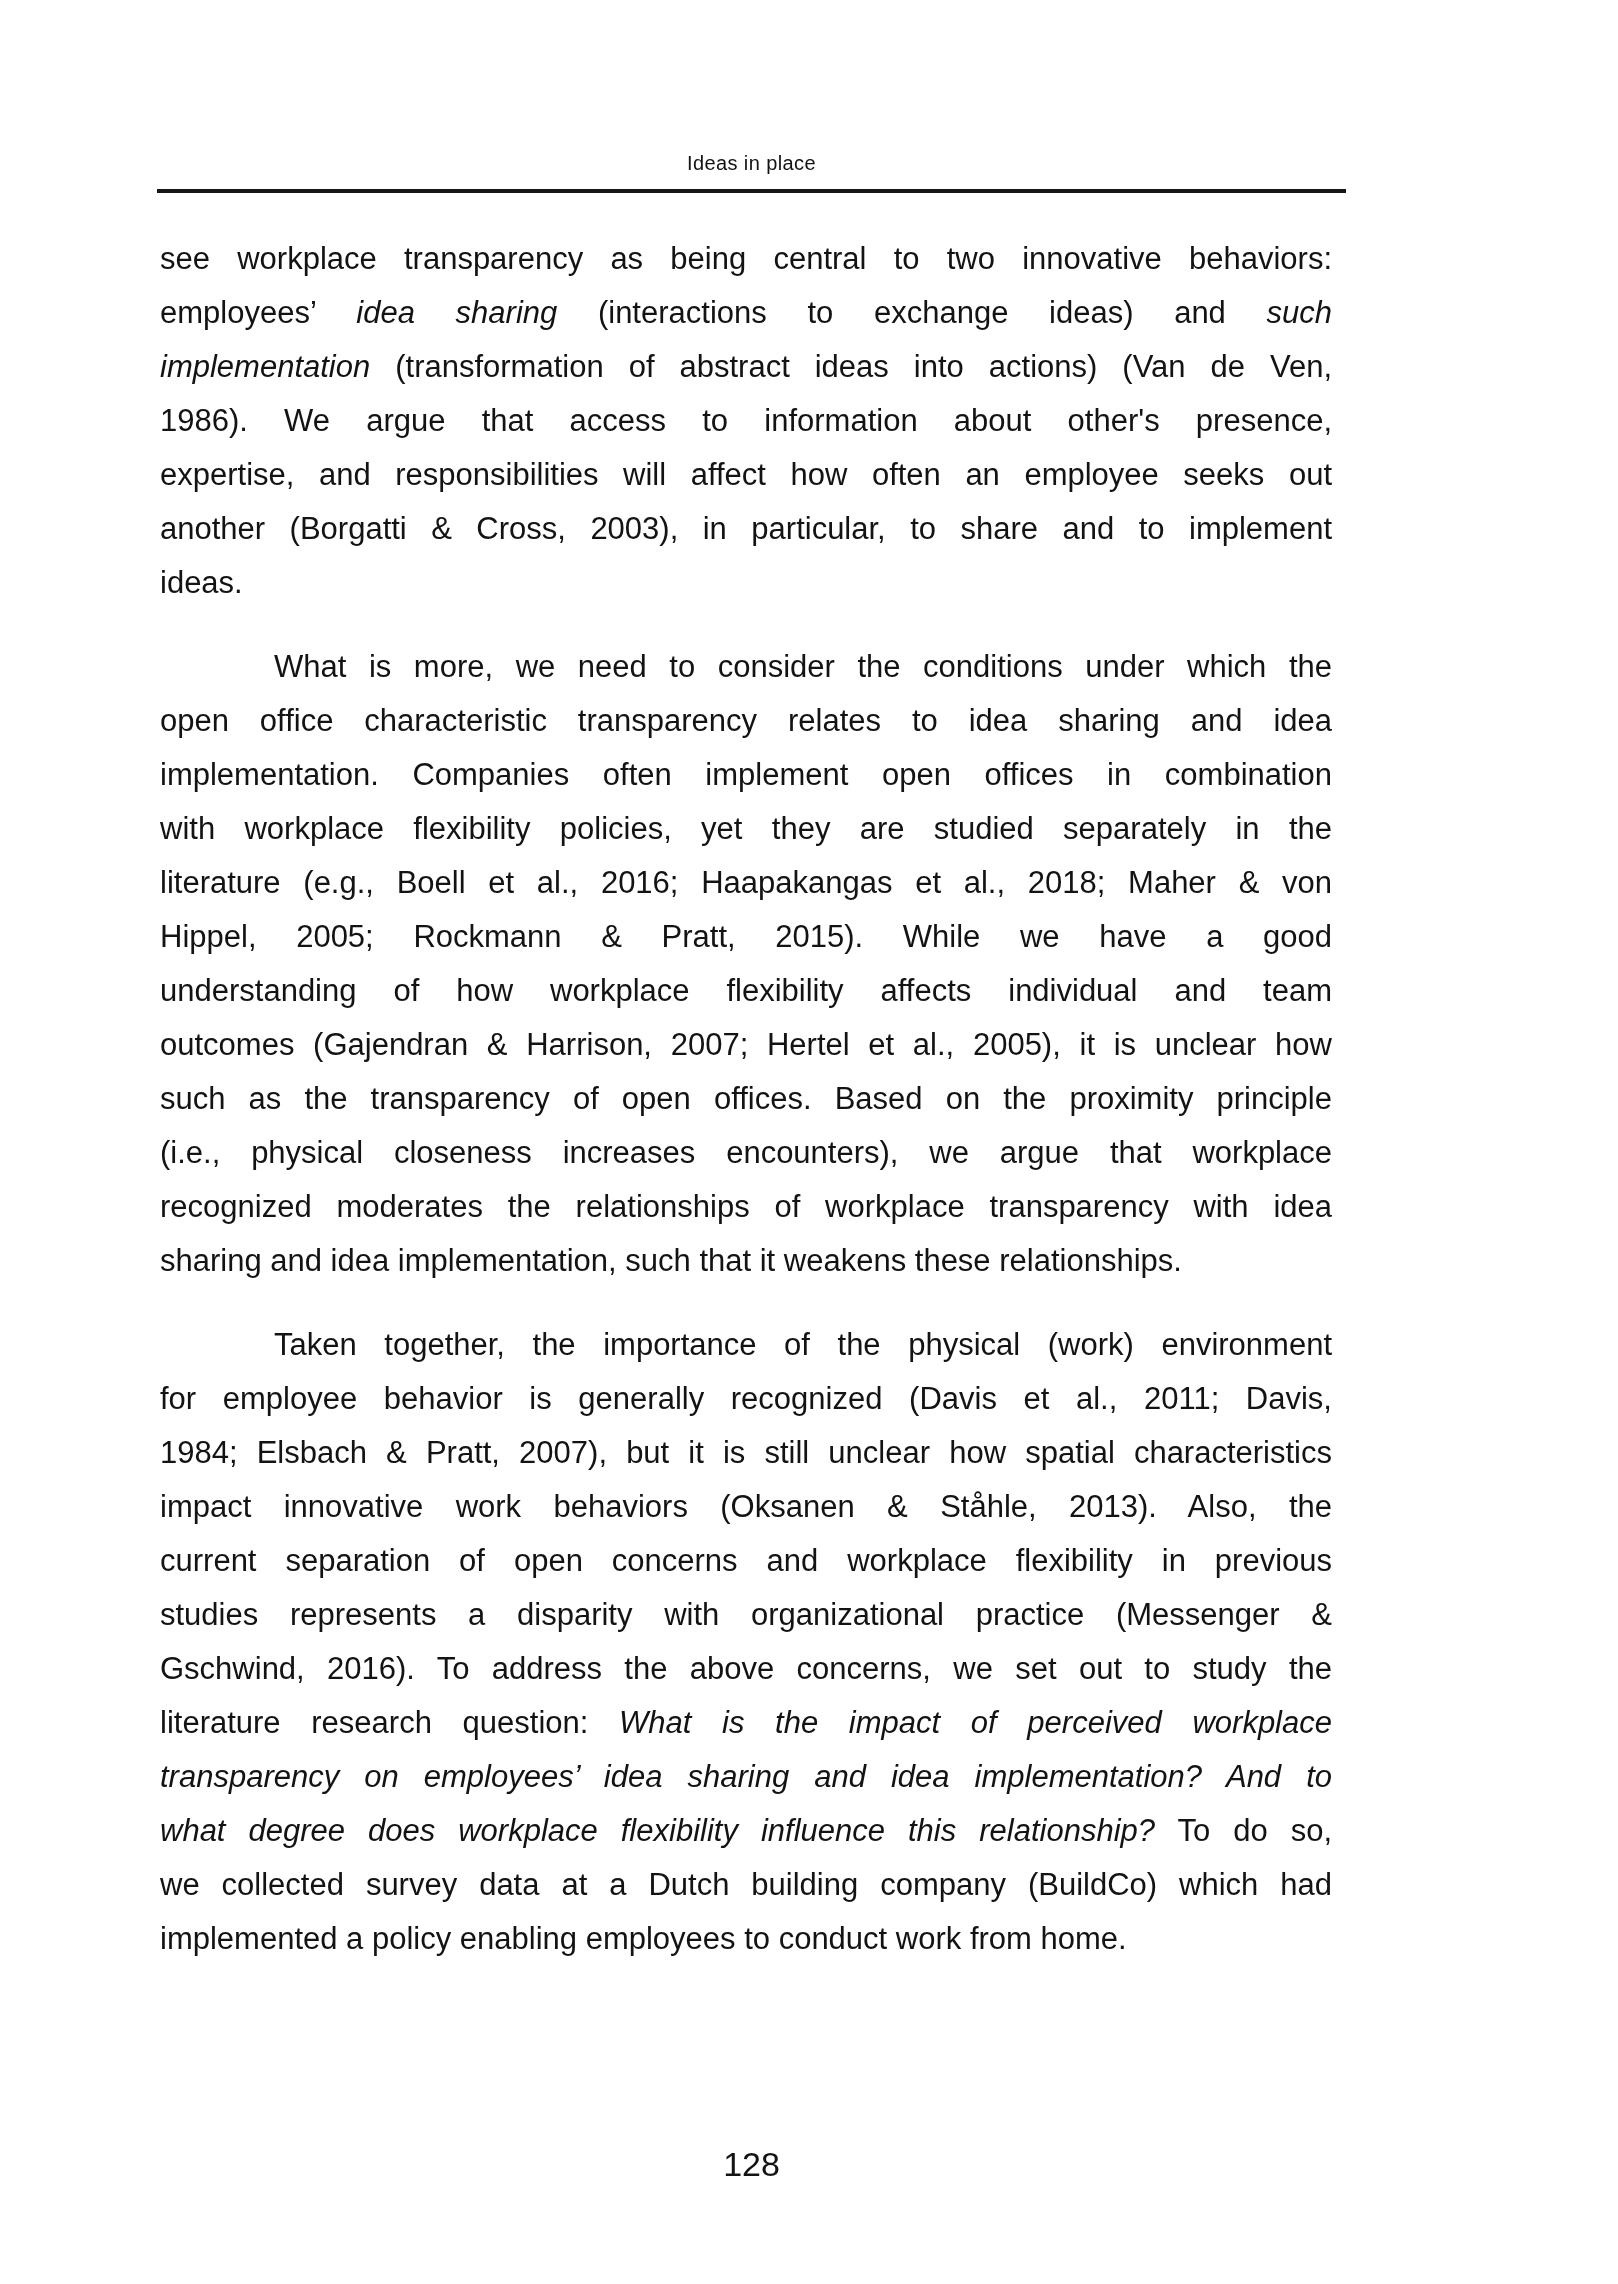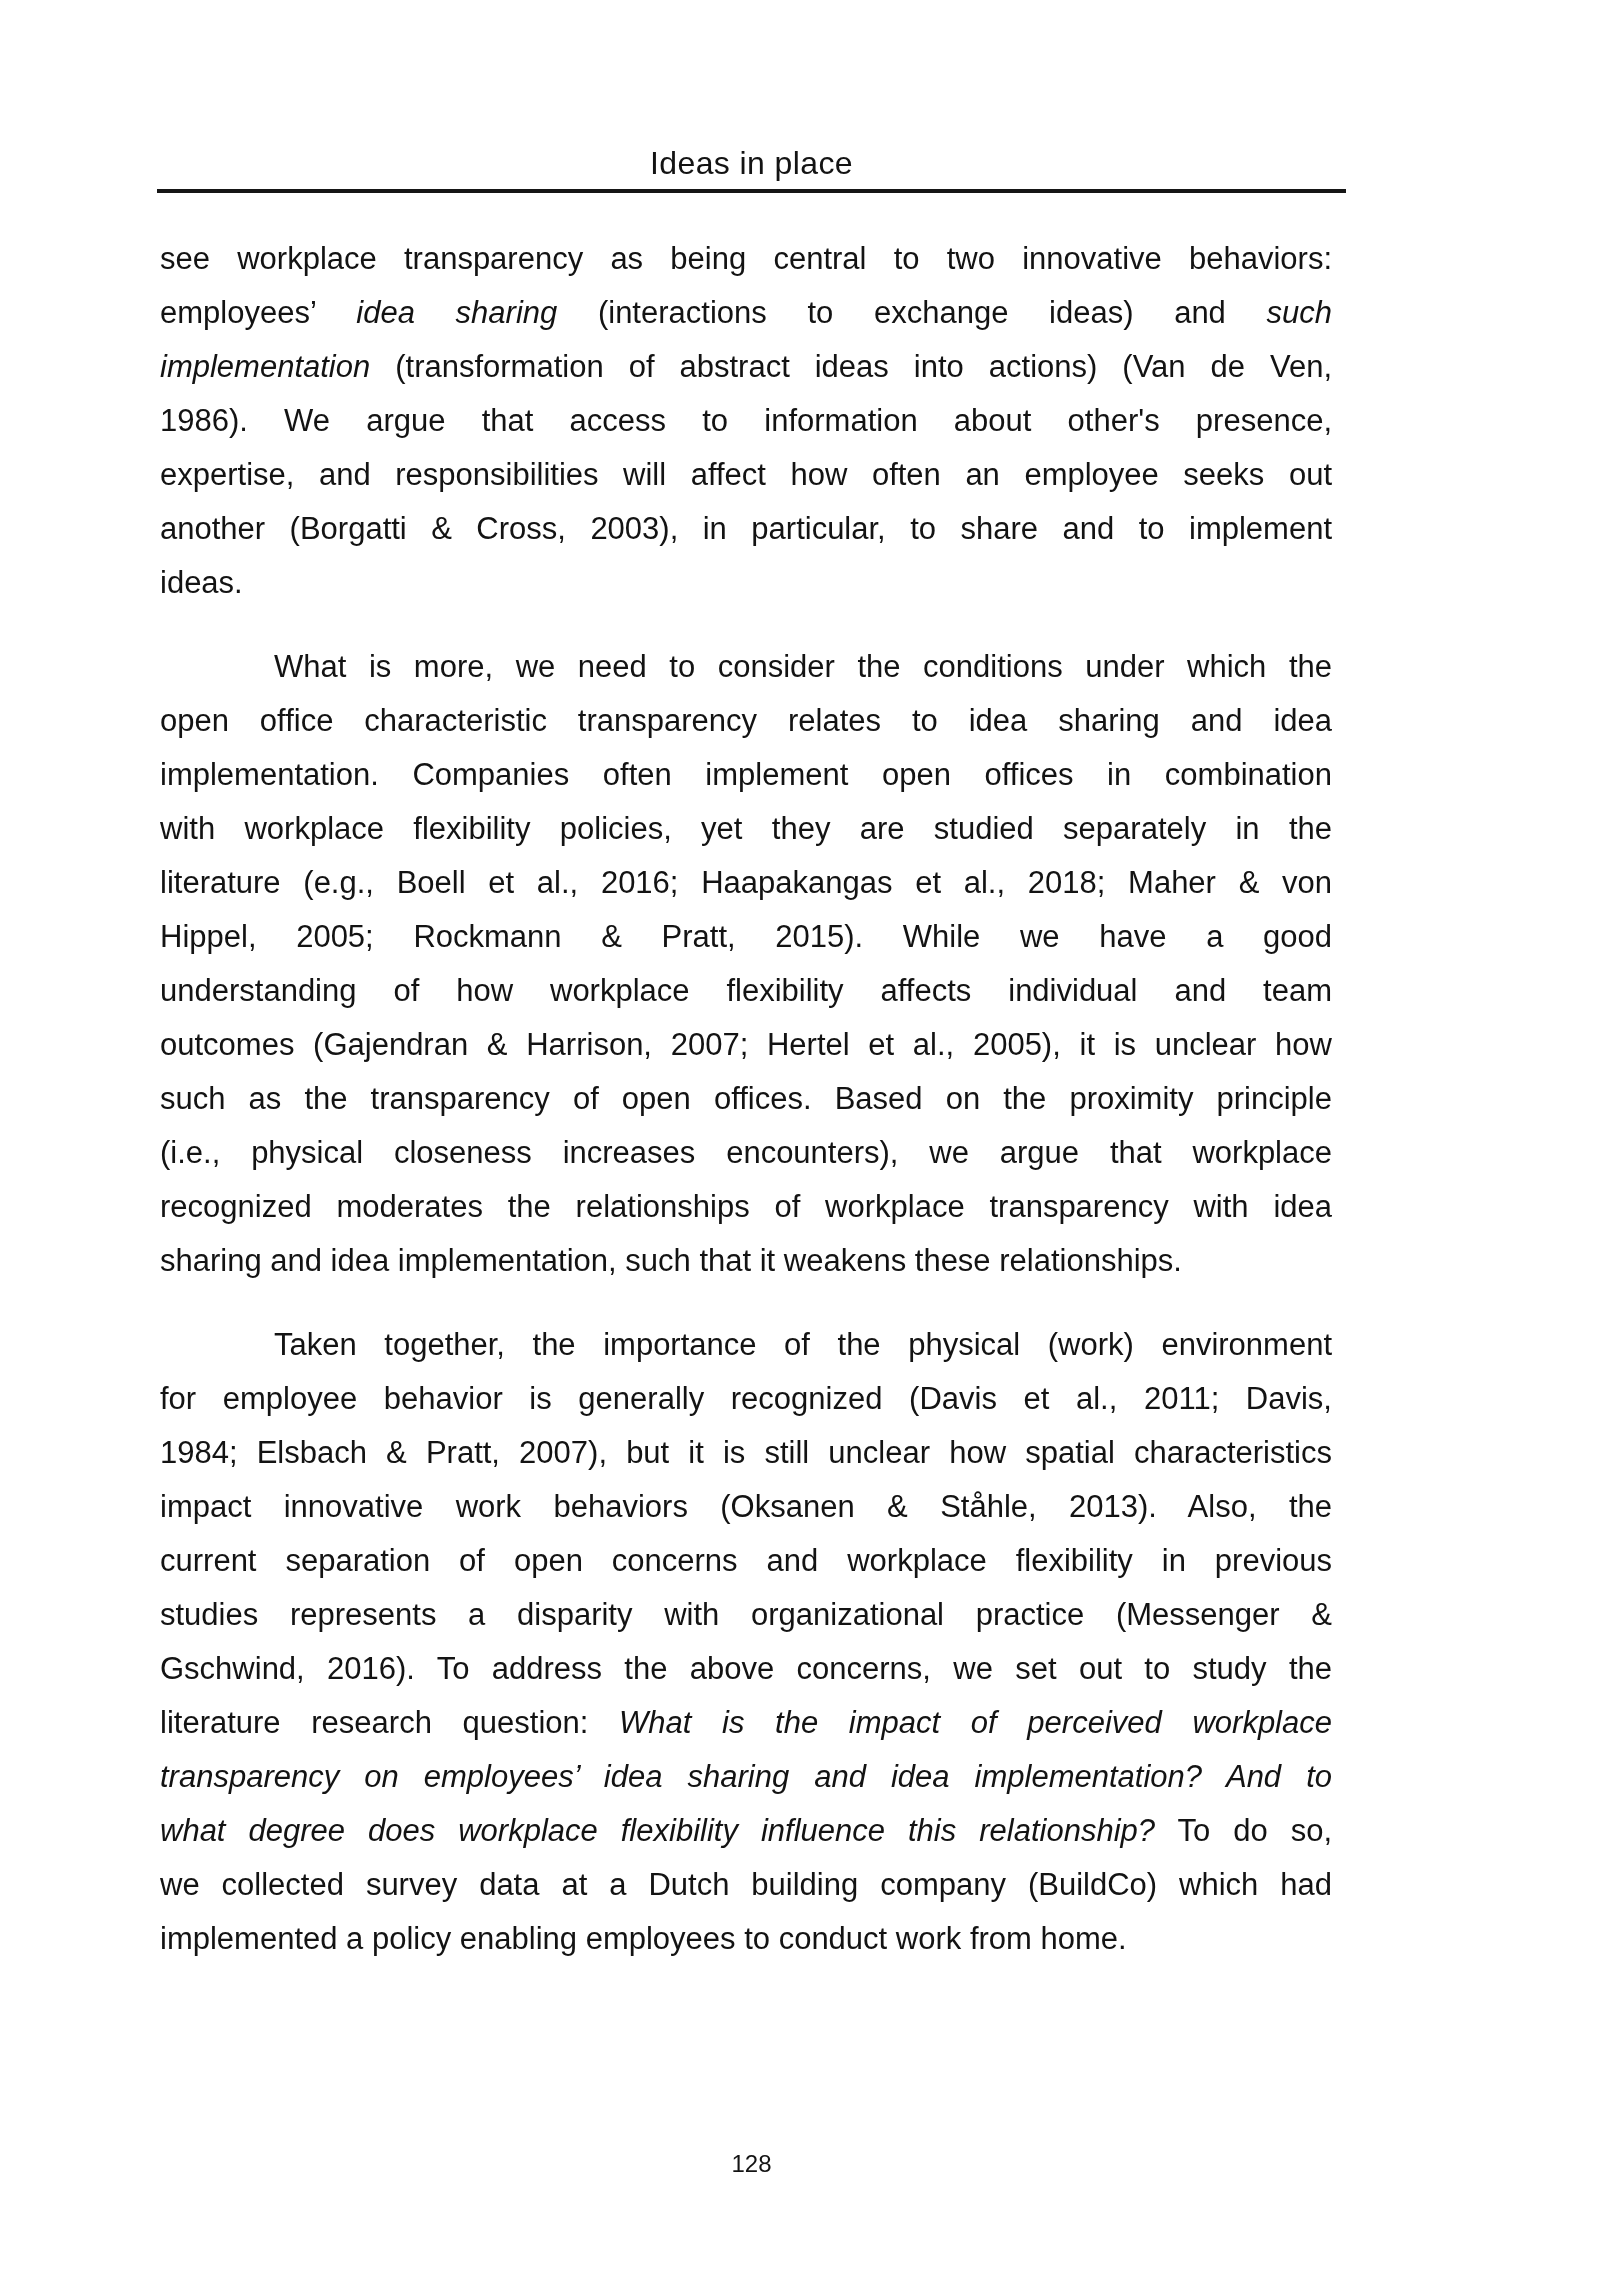--- a/index.html
+++ b/index.html
@@ -17,21 +17,21 @@
     color: #131313;
   }
   .running-head {
     position: absolute;
     top: 145px;
     left: 157px;
     width: 1189px;
     height: 37px;
     line-height: 37px;
     text-align: center;
-    font-size: 32px;
+    font-size: 20px;
     letter-spacing: 0.4px;
   }
   .header-rule {
     position: absolute;
     top: 189px;
     left: 157px;
     width: 1189px;
     height: 3.8px;
     background: #161616;
   }
@@ -65,21 +65,21 @@
     font-style: italic;
   }
   .page-number {
     position: absolute;
     top: 2145px;
     left: 157px;
     width: 1189px;
     height: 38px;
     line-height: 38px;
     text-align: center;
-    font-size: 24px;
+    font-size: 34px;
   }
 </style>
 </head>
 <body>
 
 <div class="page">
   <div class="running-head">Ideas in place</div>
   <div class="header-rule"></div>
   <div class="body-text">
       <div class="paragraph">

